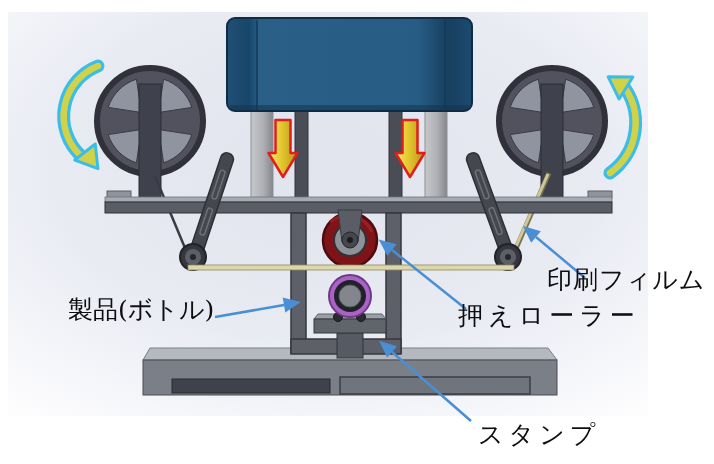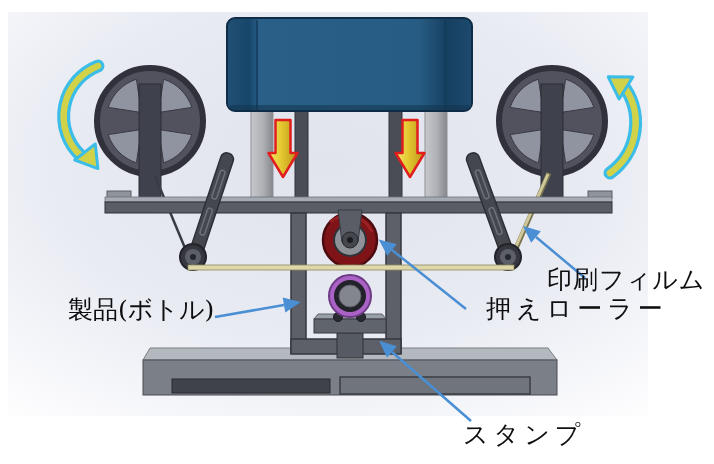--- a/index.html
+++ b/index.html
@@ -187,17 +187,17 @@
     <g transform="translate(392,352) rotate(221)">
           <polygon points="0,-7.5 17,0 0,7.5" stroke="none"></polygon>
         </g>
   </g>
 </svg>
 
 <div class="jp-label" style="left:547px;top:266px;letter-spacing:1px;">印刷フィルム</div>
 
 <div class="jp-label" style="left:68px;top:296px;">製品(ボトル)</div>
 
-<div class="jp-label" style="left:458px;top:295px;letter-spacing:5px;margin-left:28px;">押えローラー</div>
-
-<div class="jp-label" style="left:463px;top:421px;letter-spacing:5px;">スタンプ</div>
+<div class="jp-label" style="left:458px;top:302px;letter-spacing:5px;">押えローラー</div>
+
+<div class="jp-label" style="left:478px;top:421px;letter-spacing:5px;">スタンプ</div>
 
 </div>
 
 </body></html>

